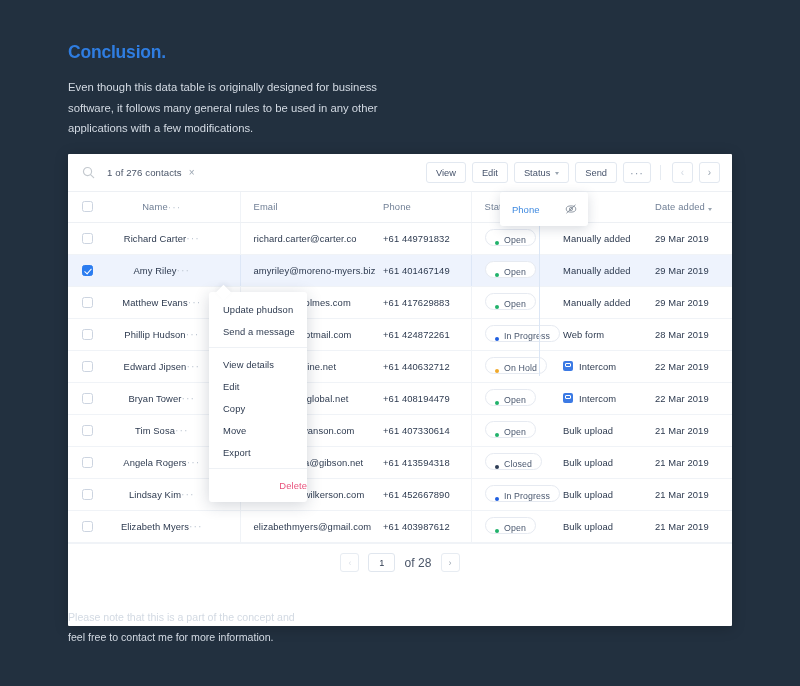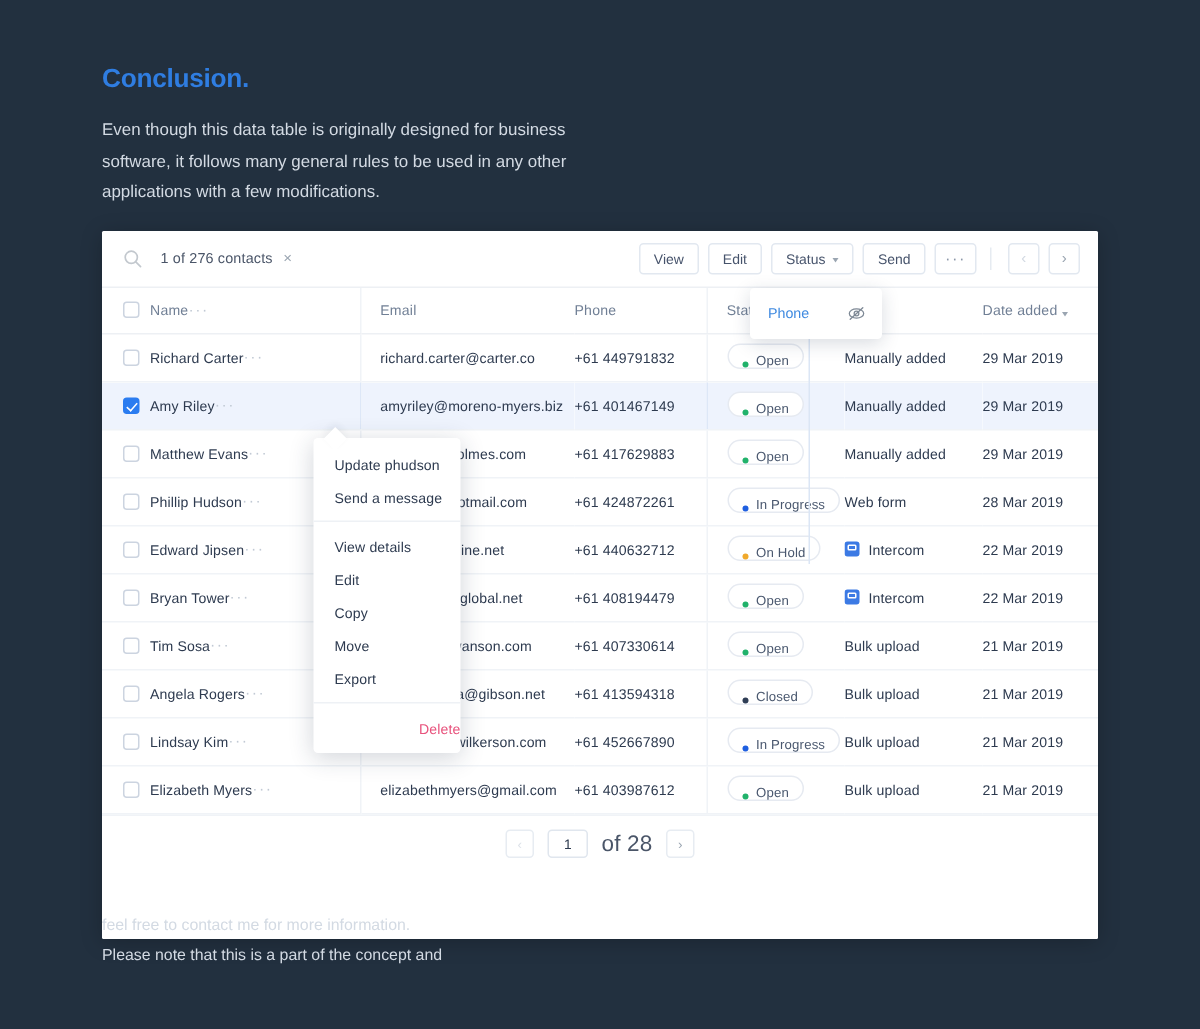--- a/index.html
+++ b/index.html
@@ -222,21 +222,21 @@
   .c-name  { width: 140px; }
   .c-email { width: 143px; }
   .c-phone { width: 88px;  }
   .c-status{ width: 92px;  }
   .c-source{ width: 92px;  }
   .c-date  { width: 77px;  }
 
   .c-name .nm-wrap {
     display: flex;
     align-items: center;
-    justify-content: flex-start;
+    justify-content: center;
     padding-right: 16px;
   }
   .row-dots {
     color: #c1c9d4;
     font-size: 10.5px;
     letter-spacing: 1px;
     cursor: pointer;
     line-height: 1;
   }
   th.c-name .nm-wrap { padding-right: 16px; }
@@ -376,21 +376,21 @@
     border: 1px solid #e0e6ee;
     border-radius: 3px;
     text-align: center;
     font-family: "Liberation Sans", sans-serif;
     font-size: 9.2px;
     color: #2d3a4f;
     box-sizing: border-box;
     padding: 0;
   }
   .pg-of {
-    font-size: 15px;
+    font-size: 12px;
     color: #4a5568;
     letter-spacing: 0.1px;
   }
 
   
   .note {
     position: absolute;
     left: 68px;
     top: 608px;
     font-size: 10.6px;
@@ -725,17 +725,17 @@
     <div class="pager">
       <button class="pg-btn disabled">‹</button>
       <input class="pg-input" value="1" style="">
       <span class="pg-of">of 28</span>
       <button class="pg-btn">›</button>
     </div>
 
   </div>
 
   <div class="note">
+    <div>Please note that this is a part of the concept and</div>
     <div>feel free to contact me for more information.</div>
-    <div>Please note that this is a part of the concept and</div>
   </div>
 
 </div>
 
 </body></html>

